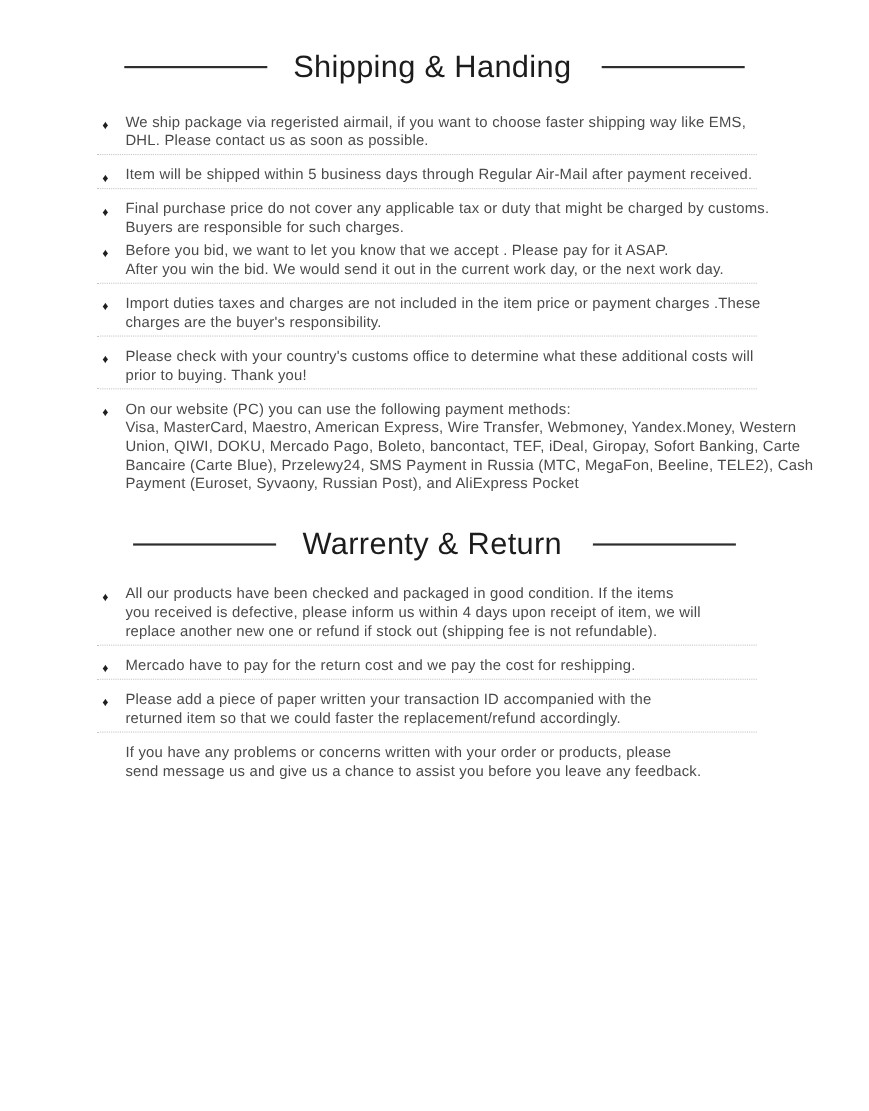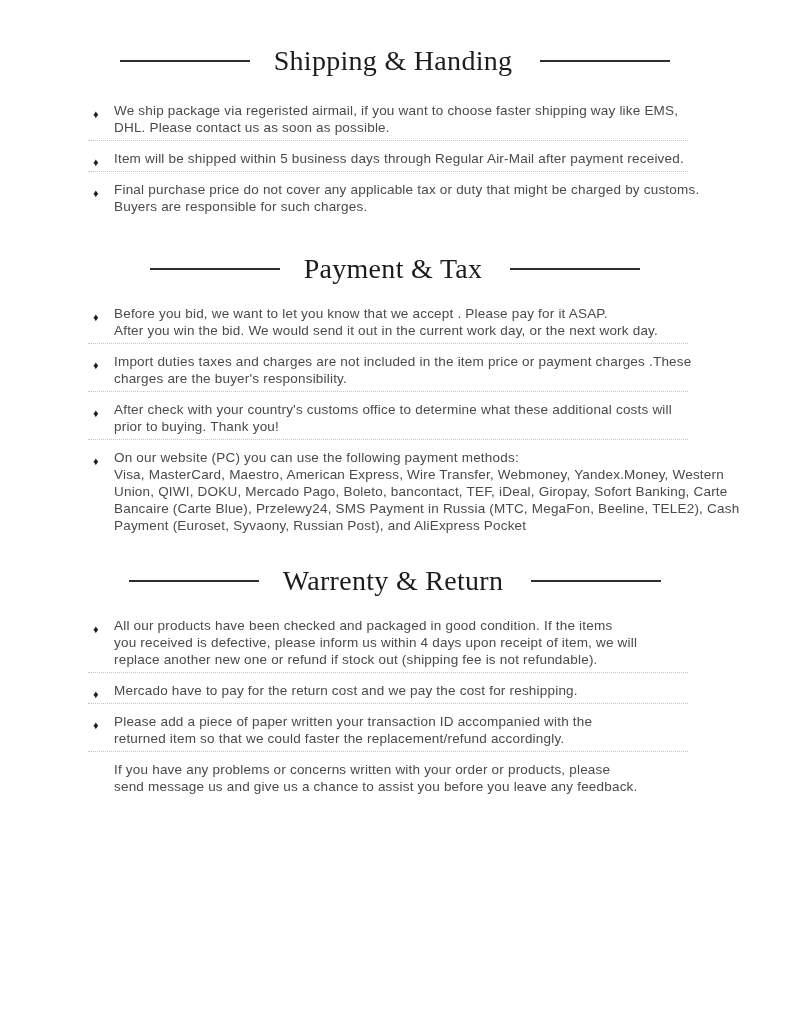--- a/index.html
+++ b/index.html
@@ -16,21 +16,21 @@
   .heading {
     display: flex; align-items: center; justify-content: center;
   }
   .heading .hline {
     width: 130px; height: 2px; background: #2e2e2e; flex: 0 0 auto;
   }
   .heading .hline.left  { margin-right: 24px; }
   .heading .hline.right { margin-left: 28px; }
   .heading h2 {
     margin: 0;
-    font-family: Liberation Serif, serif;
+    font-family: Liberation Sans, sans-serif;
     font-weight: 400;
     font-size: 28px;
     line-height: 34px;
     color: #1c1c1c;
     letter-spacing: 0.3px;
     white-space: nowrap;
   }
   .heading.first  { margin-bottom: 24px; }
   .heading.mid    { margin-top: 37px; margin-bottom: 19px; }
   .heading.last   { margin-top: 30px; margin-bottom: 19px; }
@@ -80,40 +80,35 @@
     </div>
     <div class="divider"></div>
     <div class="item">
       <span class="diamond">♦</span>
       <p class="text">Final purchase price do not cover any applicable tax or duty that might be charged by customs.
 Buyers are responsible for such charges.</p>
     </div>
   </section>
 
   <section>
-    <div class="heading mid">
-      <span class="hline left"></span>
-      <h2>Payment &amp; Tax</h2>
-      <span class="hline right"></span>
-    </div>
     <div class="item">
       <span class="diamond">♦</span>
       <p class="text">Before you bid, we want to let you know that we accept . Please pay for it ASAP.
 After you win the bid. We would send it out in the current work day, or the next work day.</p>
     </div>
     <div class="divider"></div>
     <div class="item">
       <span class="diamond">♦</span>
       <p class="text">Import duties taxes and charges are not included in the item price or payment charges .These
 charges are the buyer's responsibility.</p>
     </div>
     <div class="divider"></div>
     <div class="item">
       <span class="diamond">♦</span>
-      <p class="text">After check with your country's customs office to determine what these additional costs will
+      <p class="text">Please check with your country's customs office to determine what these additional costs will
 prior to buying. Thank you!</p>
     </div>
     <div class="divider"></div>
     <div class="item">
       <span class="diamond">♦</span>
       <p class="text">On our website (PC) you can use the following payment methods:
 Visa, MasterCard, Maestro, American Express, Wire Transfer, Webmoney, Yandex.Money, Western
 Union, QIWI, DOKU, Mercado Pago, Boleto, bancontact, TEF, iDeal, Giropay, Sofort Banking, Carte
 Bancaire (Carte Blue), Przelewy24, SMS Payment in Russia (MTC, MegaFon, Beeline, TELE2), Cash
 Payment (Euroset, Syvaony, Russian Post), and AliExpress Pocket</p>

